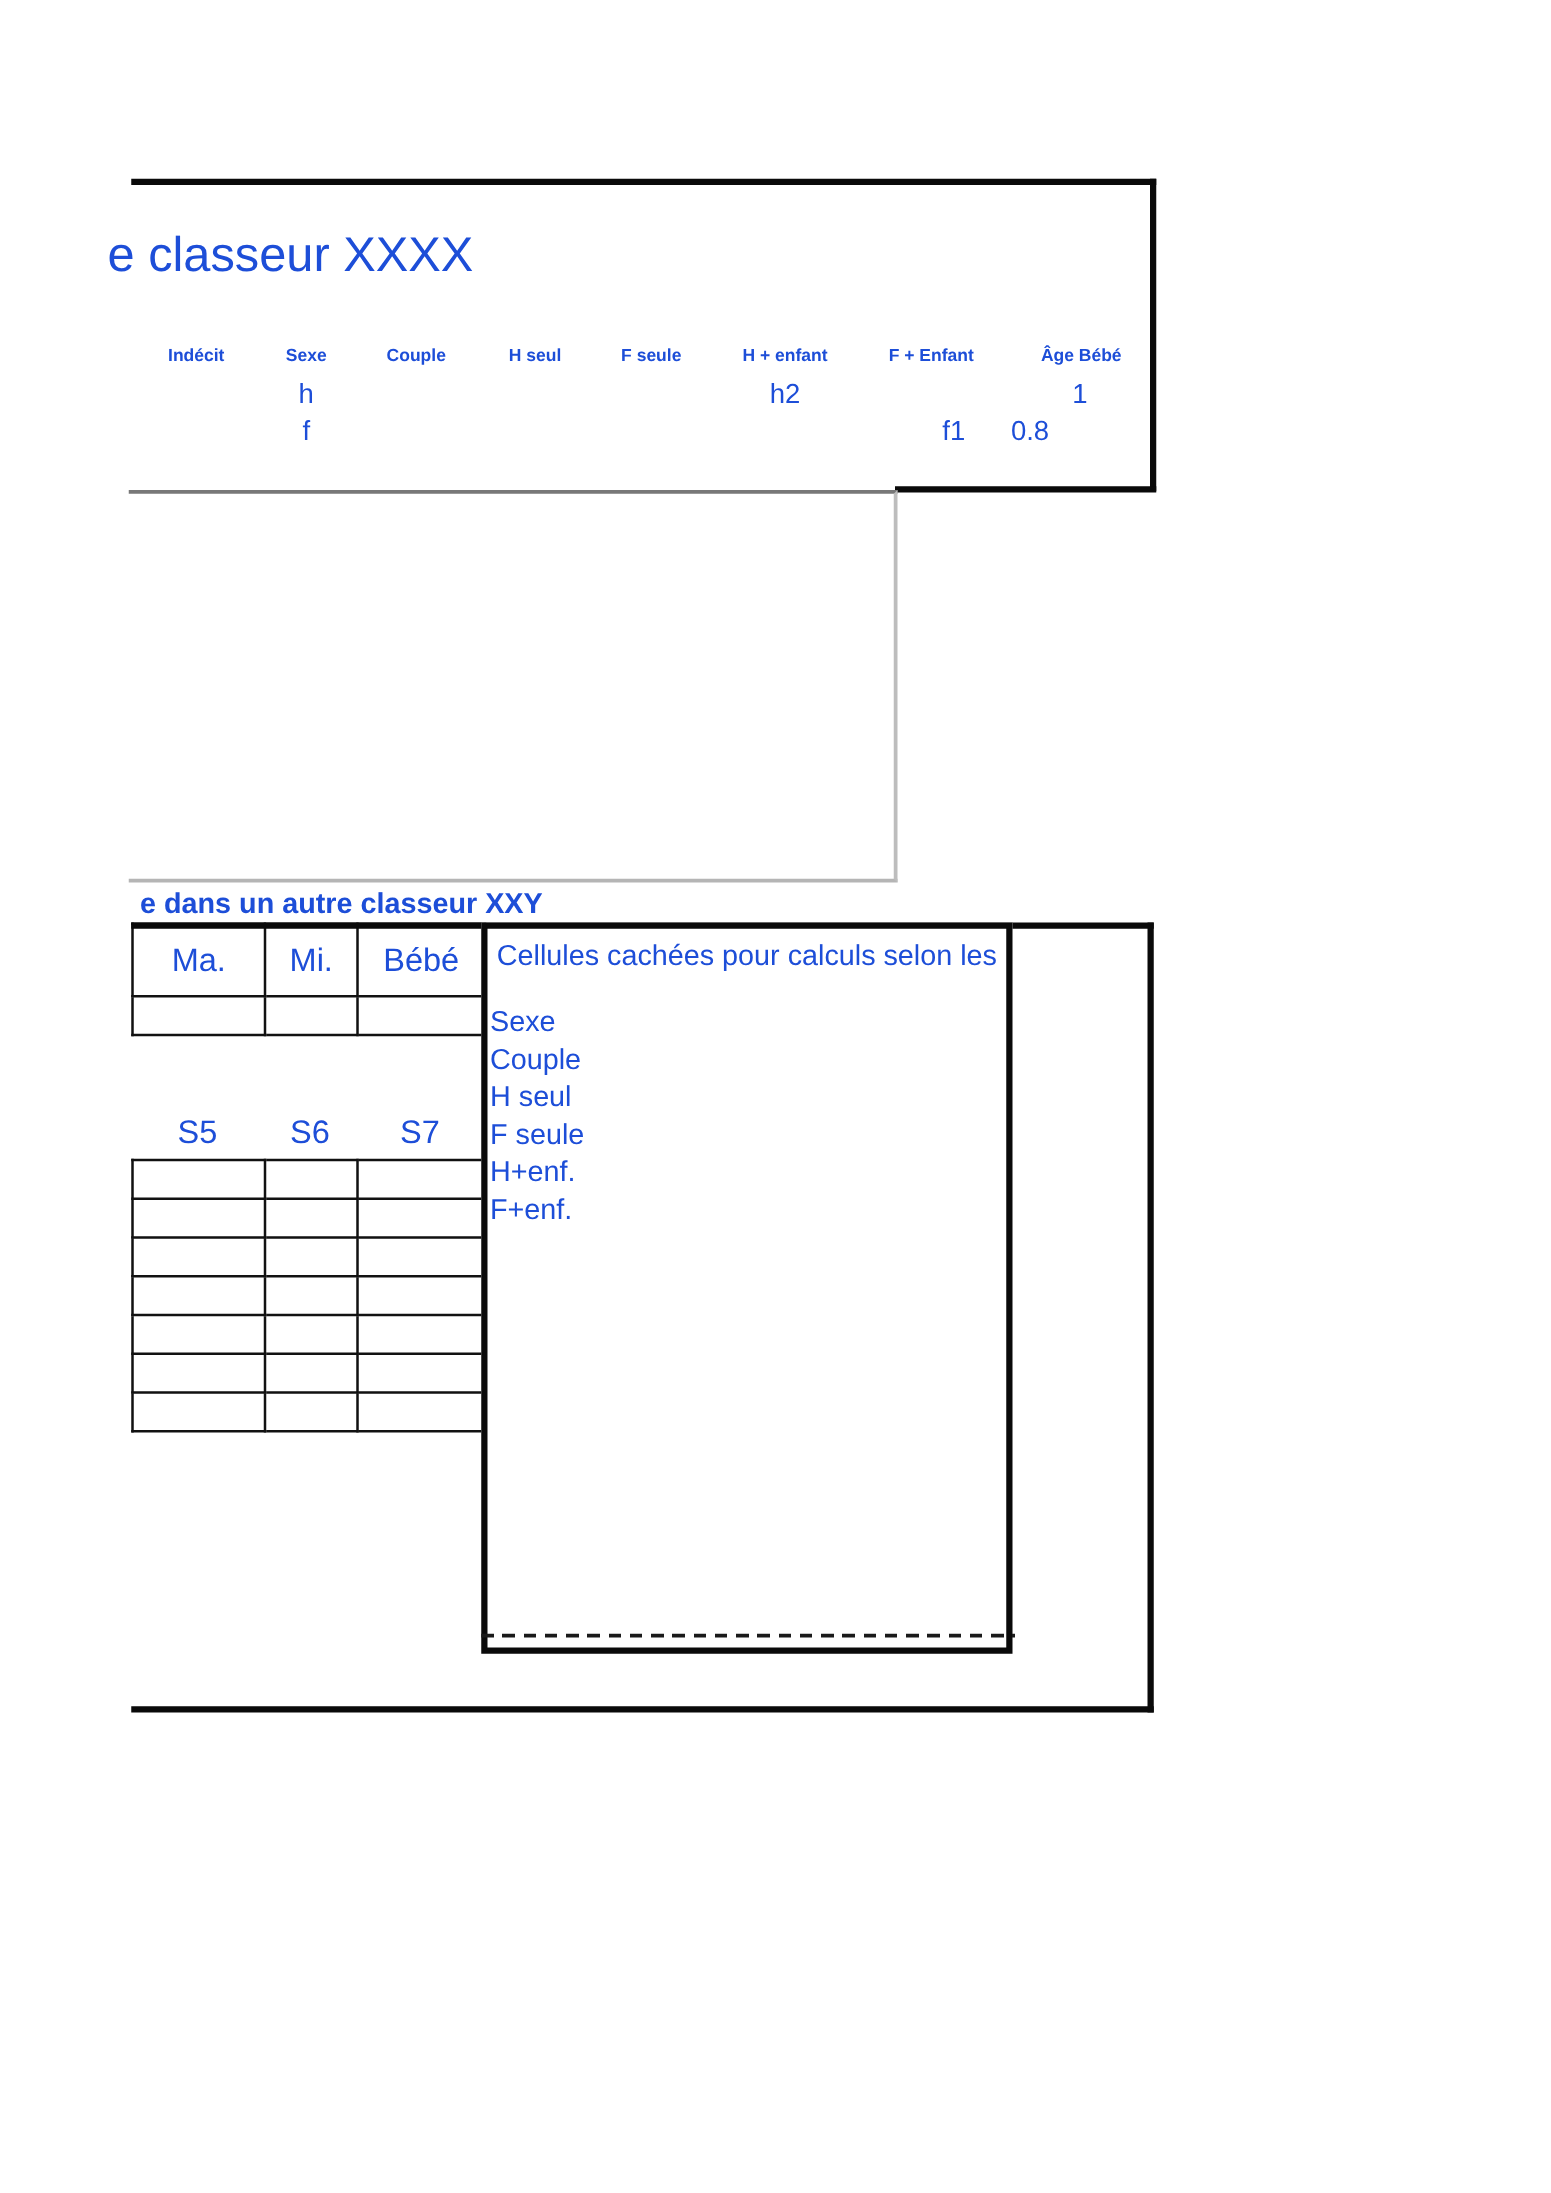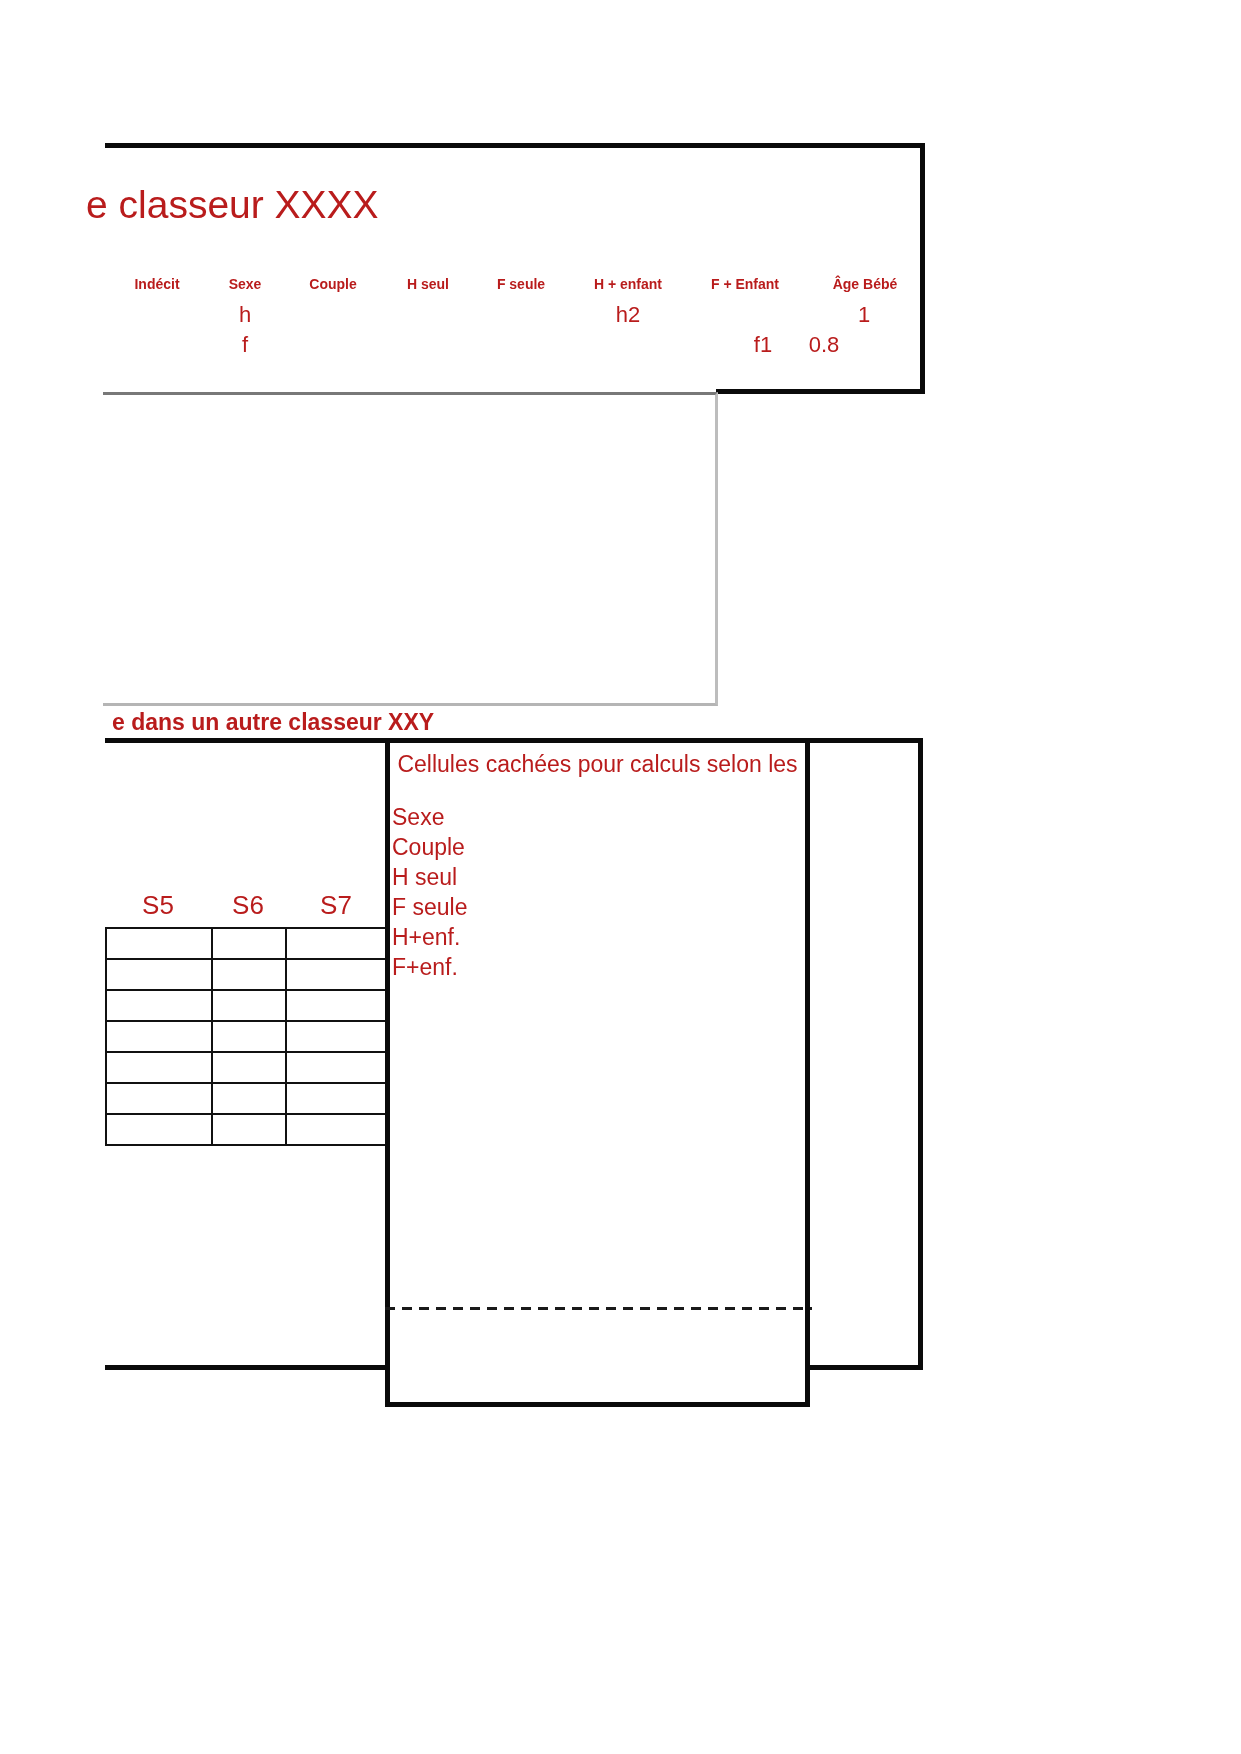--- a/index.html
+++ b/index.html
@@ -1,17 +1,17 @@
 <!DOCTYPE html>
 <html><head>
 <meta charset="utf-8">
 <style>
   html,body{margin:0;padding:0;background:#ffffff;}
   .canvas{position:relative;width:1241px;height:1754px;background:#ffffff;overflow:hidden;
-          font-family:"Liberation Sans", sans-serif;color:#b91c1c;}
+          font-family:"Liberation Sans", sans-serif;color:#1d4ed8;}
 
   
   .top-box{position:absolute;left:105px;top:143px;width:820px;height:250px;box-sizing:border-box;
            border-top:5px solid #0a0a0a;border-right:5px solid #0a0a0a;}
   .top-box-bottom{position:absolute;left:716px;top:389px;width:209px;height:5px;background:#0a0a0a;}
   .wb-title{position:absolute;left:86px;top:183px;font-size:39px;line-height:44px;white-space:nowrap;}
 
   .colh{position:absolute;top:270px;transform:translateX(-50%);font-size:14px;line-height:28px;
         font-weight:bold;white-space:nowrap;}
   .val{position:absolute;transform:translateX(-50%);font-size:22px;line-height:28px;white-space:nowrap;}
@@ -34,21 +34,21 @@
   .t2{left:105px;top:927px;width:282px;}
   .t2 td{height:29px;}
 
   .slabel{position:absolute;top:892px;transform:translateX(-50%);font-size:26px;line-height:26px;}
 
   
   .bottom-box{position:absolute;left:105px;top:738px;width:818px;height:632px;box-sizing:border-box;
               border-top:5px solid #0a0a0a;border-right:5px solid #0a0a0a;border-bottom:5px solid #0a0a0a;}
 
   
-  .cell-box{position:absolute;left:385px;top:738px;width:425px;height:669px;box-sizing:border-box;
+  .cell-box{position:absolute;left:385px;top:738px;width:425px;height:585px;box-sizing:border-box;
             border:5px solid #0a0a0a;background:#ffffff;}
   .cell-caption{position:absolute;left:0;right:0;top:8px;text-align:center;font-size:23px;line-height:27px;}
   .cell-items{position:absolute;left:2px;top:59px;font-size:23px;line-height:30px;text-align:left;}
 
   .dashes{position:absolute;left:385px;top:1307px;width:427px;height:3px;
           background:repeating-linear-gradient(90deg,#1a1a1a 0 10px,transparent 10px 17px);}
 </style>
 </head>
 <body>
 
@@ -73,20 +73,39 @@
   <span class="val row1" style="left:864px">1</span>
 
   <span class="val row2" style="left:245px">f</span>
   <span class="val row2" style="left:763px">f1</span>
   <span class="val row2" style="left:824px">0.8</span>
 
   <div class="note-box"></div>
 
   <div class="section-label">e dans un autre classeur XXY</div>
 
+  <table class="doc t1">
+    <colgroup>
+        <col style="width:106px">
+        <col style="width:74px">
+        <col style="width:102px">
+      </colgroup>
+    <tbody>
+        <tr class="hdr">
+      <td>Ma.</td>
+      <td>Mi.</td>
+      <td>Bébé</td>
+    </tr>
+    <tr class="empty">
+      <td></td>
+      <td></td>
+      <td></td>
+    </tr>
+  </tbody>
+    </table>
 
   <span class="slabel" style="left:158px">S5</span>
   <span class="slabel" style="left:248px">S6</span>
   <span class="slabel" style="left:336px">S7</span>
 
   <table class="doc t2">
     <colgroup>
         <col style="width:106px">
         <col style="width:74px">
         <col style="width:102px">

